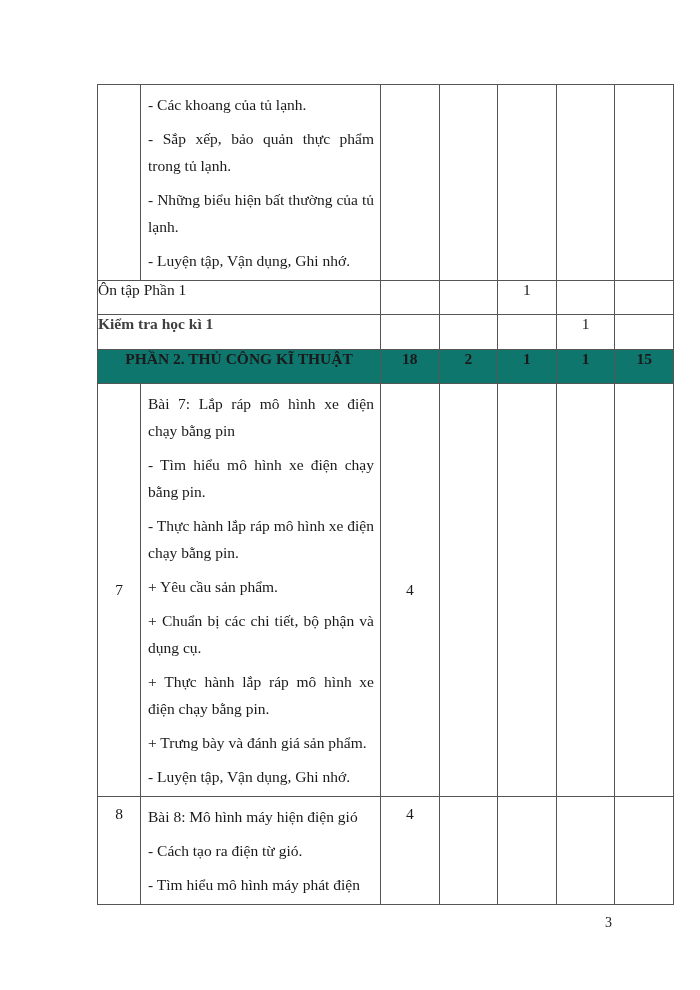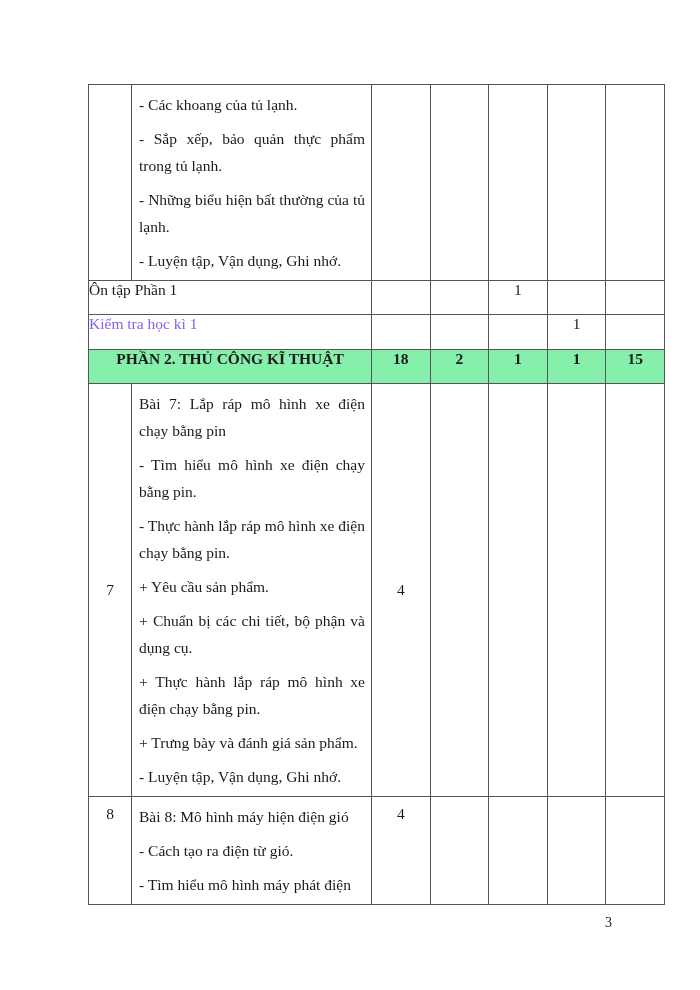--- a/index.html
+++ b/index.html
@@ -1,34 +1,34 @@
 <!DOCTYPE html>
 <html><head>
 <meta charset="utf-8">
 <style>
   html, body { margin: 0; padding: 0; background: #ffffff; }
   body { width: 700px; height: 990px; position: relative; overflow: hidden;
          font-family: "Liberation Serif", "DejaVu Serif", serif; color: #1a1a1a; }
-  table.plan { position: absolute; left: 88px; top: 84px; border-collapse: collapse;
+  table.plan { position: absolute; left: 97px; top: 84px; border-collapse: collapse;
                table-layout: fixed; width: 576px; }
   table.plan td { border: 1.2px solid #555; padding: 0; vertical-align: top;
                   font-size: 15.5px; }
   col.c-no { width: 43px; }
   col.c-content { width: 240px; }
   col.c-num { width: 58.6px; }
   .content { padding: 6px 6px 6px 7px; }
   .content p { margin: 0; line-height: 27px; text-align: justify; }
   .content p + p { margin-top: 7px; }
   .center { text-align: center; }
   .num { text-align: center; vertical-align: middle; }
   .row-review td { height: 33px; vertical-align: middle; margin-top: 16px; }
   .row-exam td { height: 34px; vertical-align: middle; }
-  .row-part td { height: 33px; vertical-align: middle; background: #86efac; font-weight: bold; }
+  .row-part td { height: 33px; vertical-align: middle; background: #0f766e; font-weight: bold; }
   .label-cell { padding-left: 6px; }
-  .red { color: #8b5cf6; font-weight: normal; }
+  .red { color: #404040; font-weight: bold; }
   .bold { font-weight: normal; }
   .mid { vertical-align: middle !important; }
   .page-number { position: absolute; left: 605px; top: 915px; font-size: 14px; }
 </style>
 </head>
 <body>
 
 <table class="plan">
   <colgroup>
     <col class="c-no">

